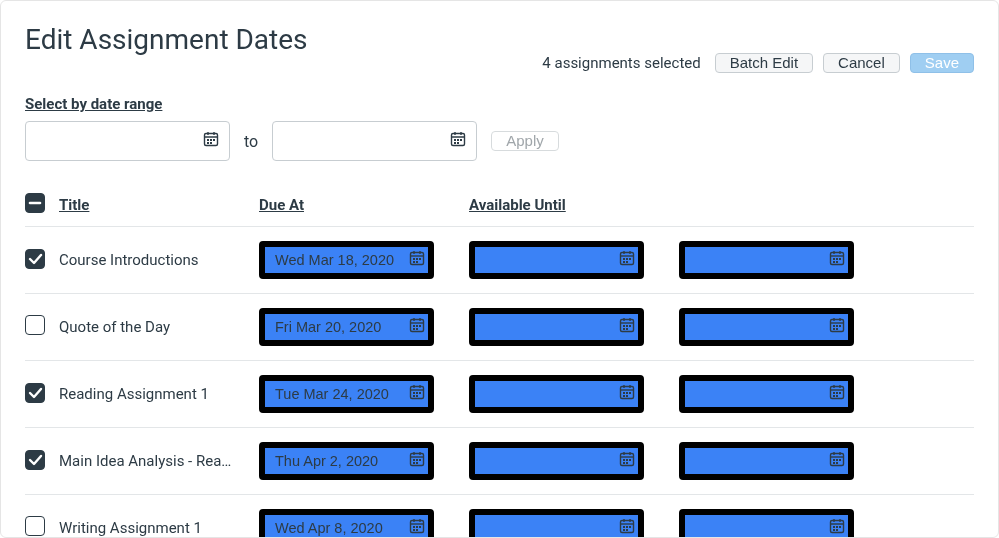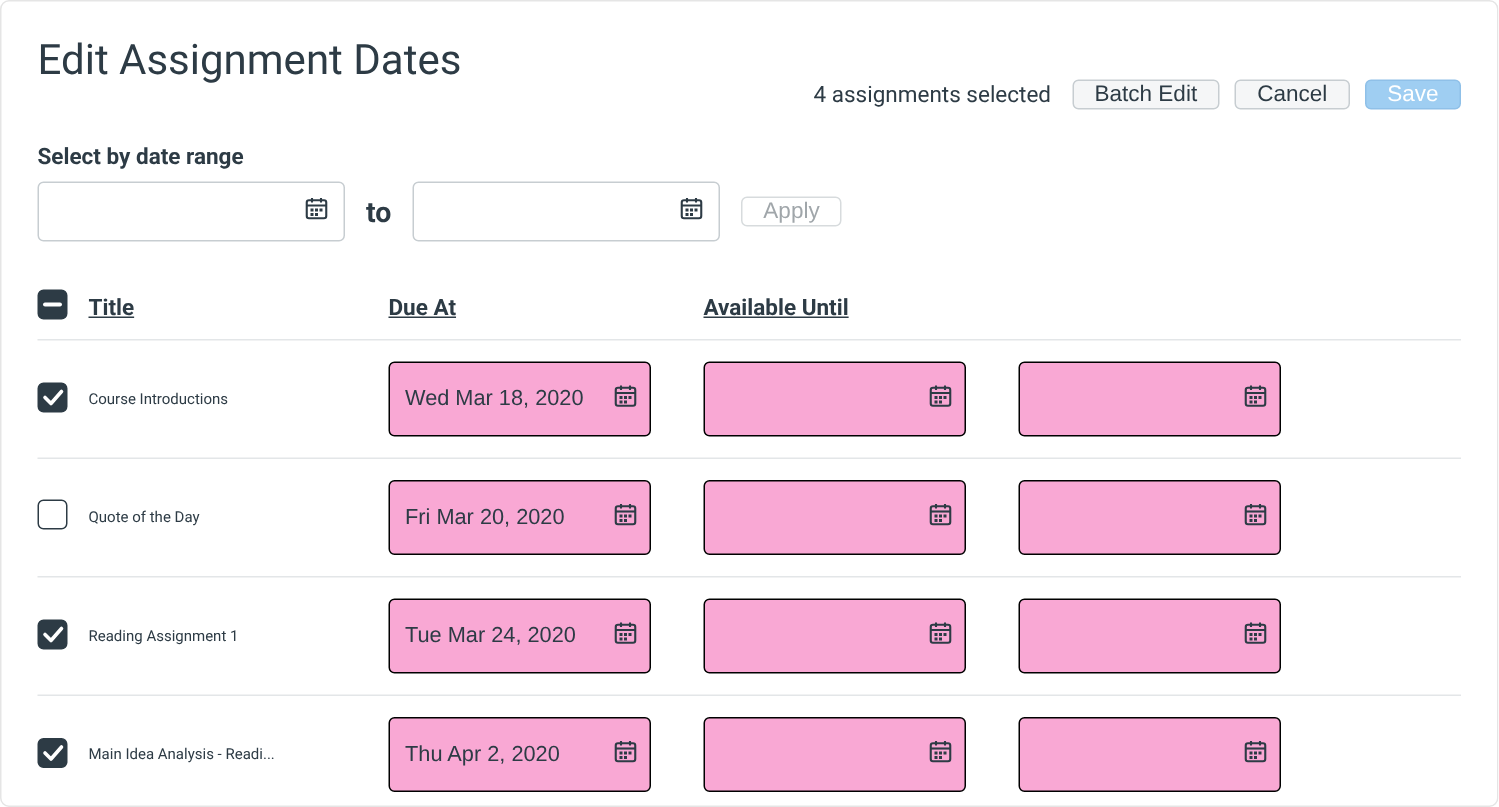--- a/index.html
+++ b/index.html
@@ -56,20 +56,21 @@
     border-color: #8fc0e8;
   }
   .filter-section {
     margin-top: 22px;
   }
   .filter-label {
     font-weight: 700;
     font-size: 15px;
     display: block;
     margin-bottom: 8px;
+    text-decoration: underline;
   }
   .filter-controls {
     display: flex;
     align-items: center;
     gap: 14px;
   }
   .date-input-wrap {
     position: relative;
     width: 205px;
   }
@@ -85,22 +86,22 @@
   }
   .cal-icon {
     position: absolute;
     right: 10px;
     top: 50%;
     transform: translateY(-50%);
     pointer-events: none;
     color: #2d3b45;
   }
   .to-label {
-    font-weight: 700;
-    font-size: 19px;
+    font-weight: 400;
+    font-size: 16px;
   }
   .btn.disabled {
     color: #a0a6aa;
     background: #fff;
     border: 1px solid #d7dbdd;
     cursor: default;
   }
   .table-wrap {
     margin-top: 24px;
   }
@@ -134,39 +135,39 @@
     color: #fff;
     background: #fff;
   }
   .chk.checked {
     background: #2d3b45;
   }
   .chk.indeterminate {
     background: #2d3b45;
   }
   .title-cell {
-    font-size: 10px;
+    font-size: 15px;
     white-space: nowrap;
     overflow: hidden;
     text-overflow: ellipsis;
     max-width: 190px;
   }
   .cell-input-wrap {
     position: relative;
     width: 175px;
   }
   .cell-input {
     width: 100%;
-    height: 50px;
-    border: 1px solid #000000;
+    height: 38px;
+    border: 6px solid #000000;
     border-radius: 4px;
     padding: 0 32px 0 10px;
     font-size: 14.5px;
     color: #2d3b45;
-    background: #f9a8d4;
+    background: #3b82f6;
   }
   .cell-input-wrap .cal-icon { right: 8px; }
 </style>
 </head>
 <body>
 
 <svg width="0" height="0" style="position:absolute">
   <defs>
     <g id="svg-calendar">
       <rect x="2.5" y="3.5" width="13" height="12" rx="1.5" fill="none" stroke="currentColor" stroke-width="1.4"></rect>

